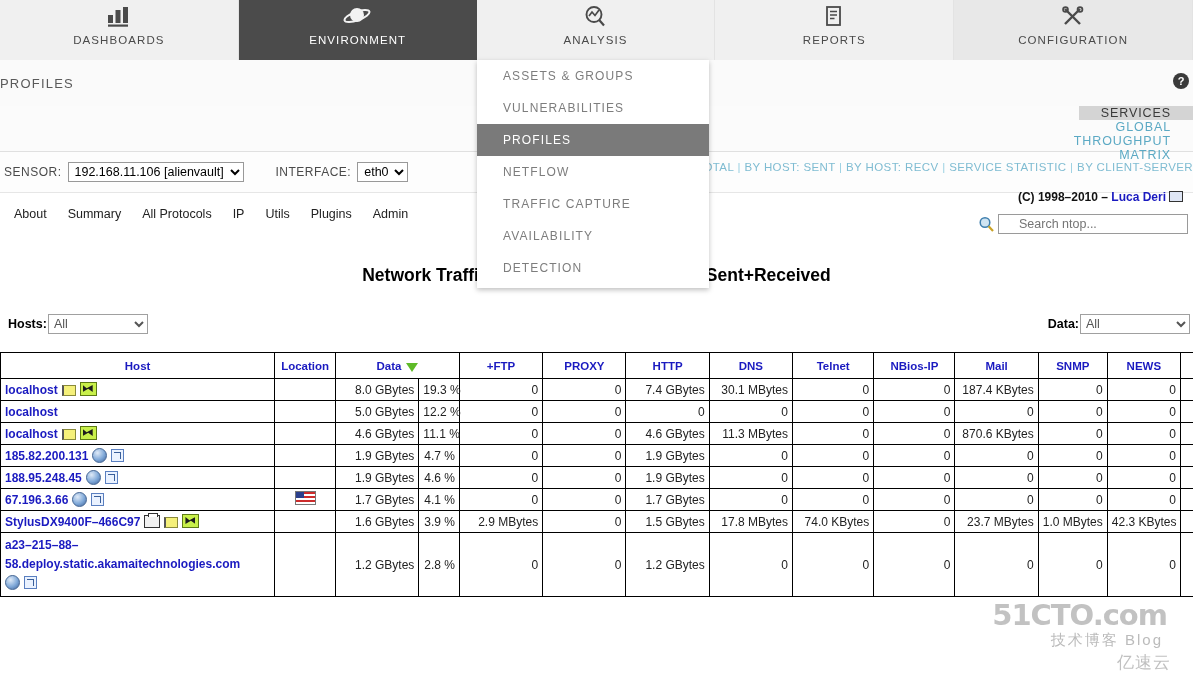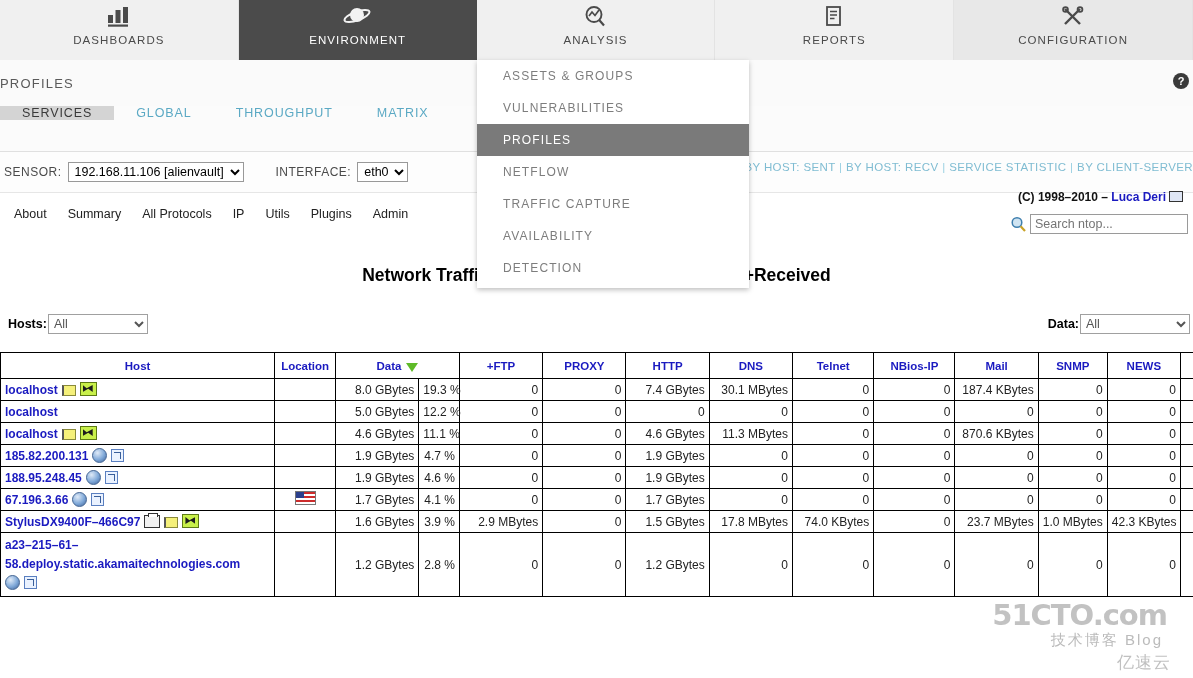--- a/index.html
+++ b/index.html
@@ -47,21 +47,21 @@
     font-size: 11.5px;
     letter-spacing: 1.1px;
     margin-top: 2px;
   }
 
   
   .dropdown {
     position: absolute;
     left: 477px;
     top: 60px;
-    width: 272px;
+    width: 232px;
     background: #ffffff;
     box-shadow: 0 2px 5px rgba(0,0,0,0.25);
     z-index: 60;
     padding-bottom: 4px;
   }
   .dropdown-item {
     height: 32px;
     line-height: 32px;
     padding-left: 26px;
     font-size: 12px;
@@ -103,23 +103,24 @@
     line-height: 16px;
     cursor: pointer;
   }
 
   
   .subtabs {
     height: 45px;
     background: #fbfbfb;
     border-bottom: 1px solid #e0e0e0;
     display: flex;
-    align-items: flex-start;
+    align-items: flex-end;
     position: relative;
     z-index: 10;
+    flex-direction: column;
   }
   .subtab {
     display: flex;
     align-items: center;
     padding: 0 22px;
     font-size: 12.5px;
     letter-spacing: 0.9px;
     color: #5ba9c4;
     cursor: pointer;
   }
@@ -206,21 +207,21 @@
   }
   .search-icon {
     width: 17px; height: 17px;
     margin-right: 3px;
     position: relative;
   }
   .searchwrap input {
     width: 148px;
     font-family: "Liberation Sans", sans-serif;
     font-size: 12.5px;
-    padding: 2px 4px;
+    padding: 2px 20px;
     border: 1px solid #9a9a9a;
     color: #555;
   }
 
   
   .main-title {
     text-align: center;
     font-size: 17.5px;
     font-weight: bold;
     color: #000;
@@ -725,21 +726,21 @@
         <td class="num">74.0 KBytes</td>
         <td class="num">0</td>
         <td class="num">23.7 MBytes</td>
         <td class="num">1.0 MBytes</td>
         <td class="num">42.3 KBytes</td>
         <td class="num"></td>
       </tr>
 
       <tr style="height:64px">
         <td class="hostcell" style="line-height:19px">
-          <a>a23–215–61–58.deploy.static.akamaitechnologies.com</a><br><span class="ico ico-globe" style="margin-left:0"></span><span class="ico ico-ext"></span>
+          <a>a23–215–88–58.deploy.static.akamaitechnologies.com</a><br><span class="ico ico-globe" style="margin-left:0"></span><span class="ico ico-ext"></span>
         </td>
         <td class="loc"></td>
         <td class="num">1.2 GBytes</td>
         <td class="num">2.8 %</td>
         <td class="num">0</td>
         <td class="num">0</td>
         <td class="num">1.2 GBytes</td>
         <td class="num">0</td>
         <td class="num">0</td>
         <td class="num">0</td>

